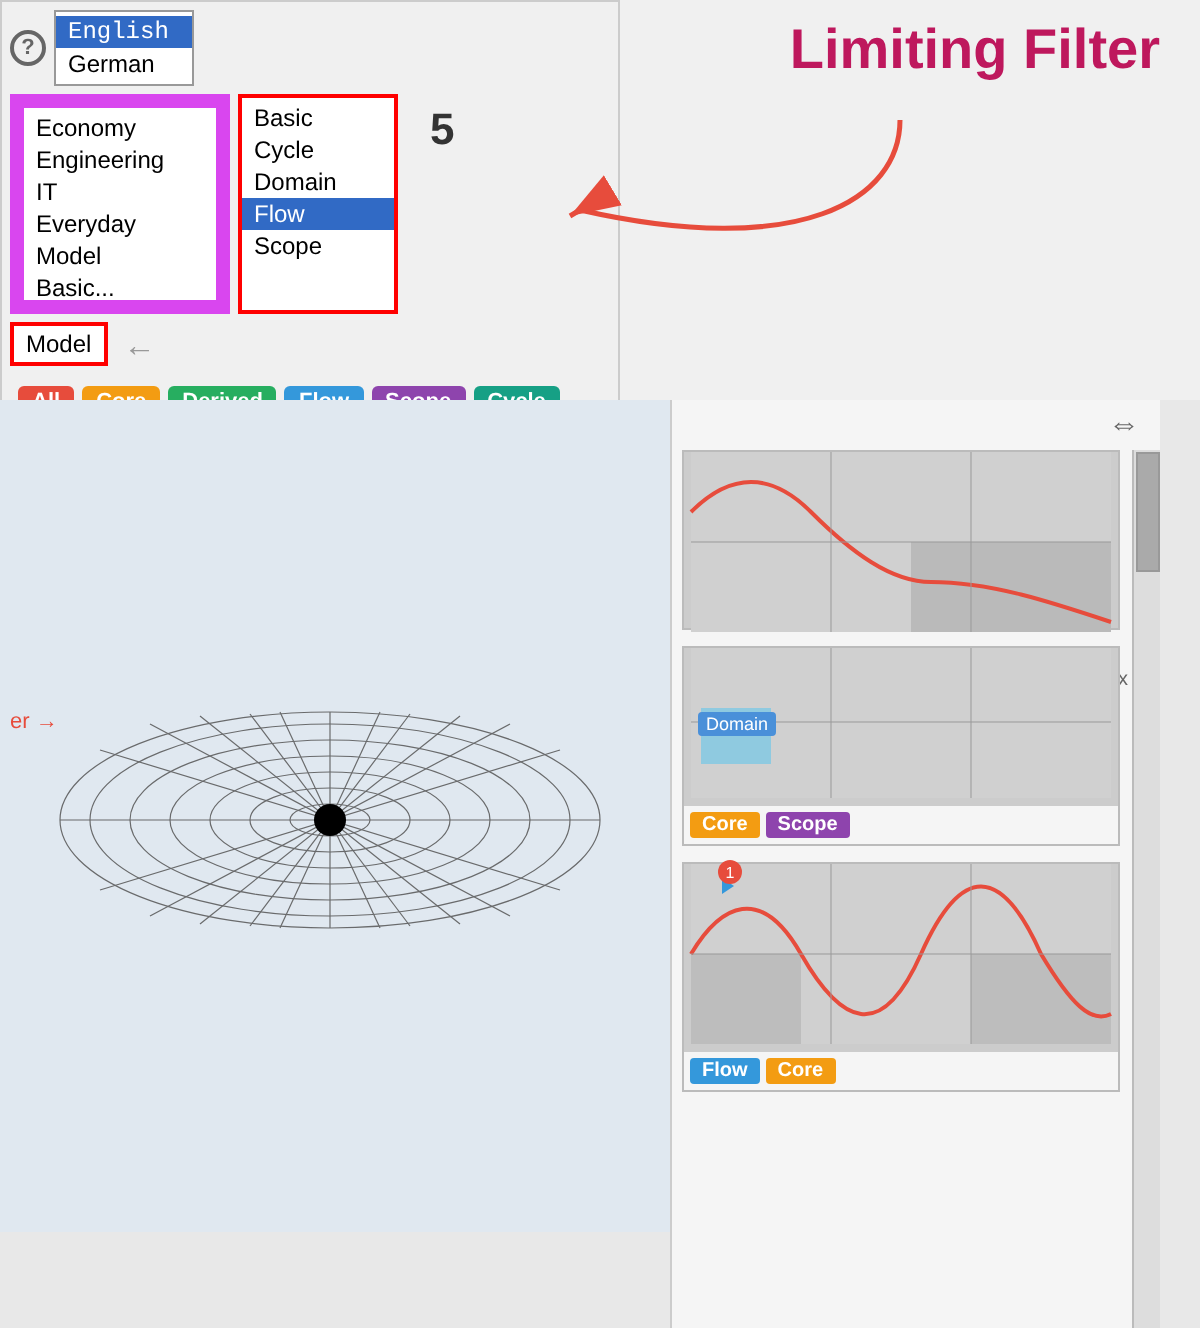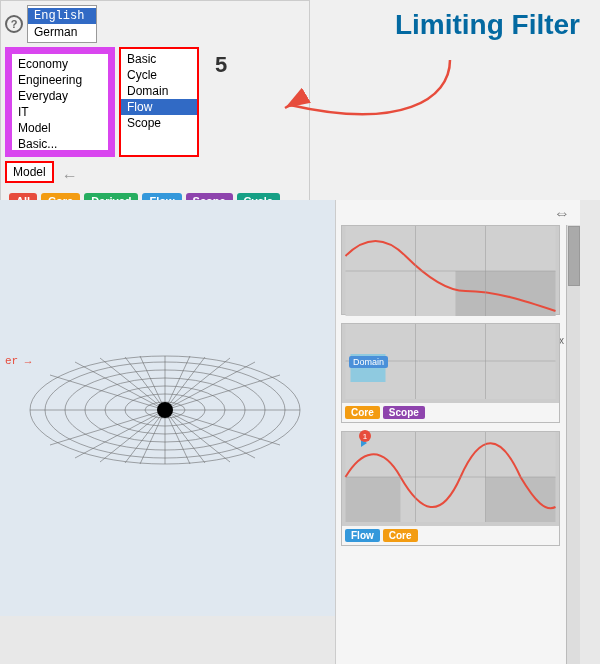--- a/index.html
+++ b/index.html
@@ -194,21 +194,21 @@
       width: 30%;
     }
 
     
     .limiting-filter-label {
       position: absolute;
       top: 10px;
       right: 20px;
       font-size: 28px;
       font-weight: bold;
-      color: #0369a1;
+      color: #be185d;
       text-align: center;
       line-height: 1.1;
     }
 
     
     .arrow-svg {
       position: absolute;
       top: 0;
       left: 0;
       width: 600px;
@@ -228,21 +228,20 @@
       gap: 0;
     }
 
     
     .left-3d-panel {
       width: 335px;
       height: 416px;
       background: #e0e8f0;
       position: relative;
       overflow: hidden;
-      font-family: Liberation Mono, monospace;
     }
 
     .label-er {
       position: absolute;
       top: 155px;
       left: 5px;
       font-size: 11px;
       color: #e74c3c;
       display: flex;
       align-items: center;
@@ -377,22 +376,22 @@
     <div class="lang-list">
       <div class="lang-list-item selected">English</div>
       <div class="lang-list-item">German</div>
     </div>
   </div>
 
   <div class="lists-row">
     <div class="category-list">
       <div class="category-list-item">Economy</div>
       <div class="category-list-item">Engineering</div>
+      <div class="category-list-item">IT</div>
       <div class="category-list-item">Everyday</div>
-      <div class="category-list-item">IT</div>
       <div class="category-list-item">Model</div>
       <div class="category-list-item">Basic...</div>
       <div class="category-list-item selected" style="background:#316ac5;color:white;">Model</div>
 
     </div>
 
     <div class="subcategory-list">
       <div class="subcategory-list-item">Basic</div>
       <div class="subcategory-list-item">Cycle</div>
       <div class="subcategory-list-item">Domain</div>

